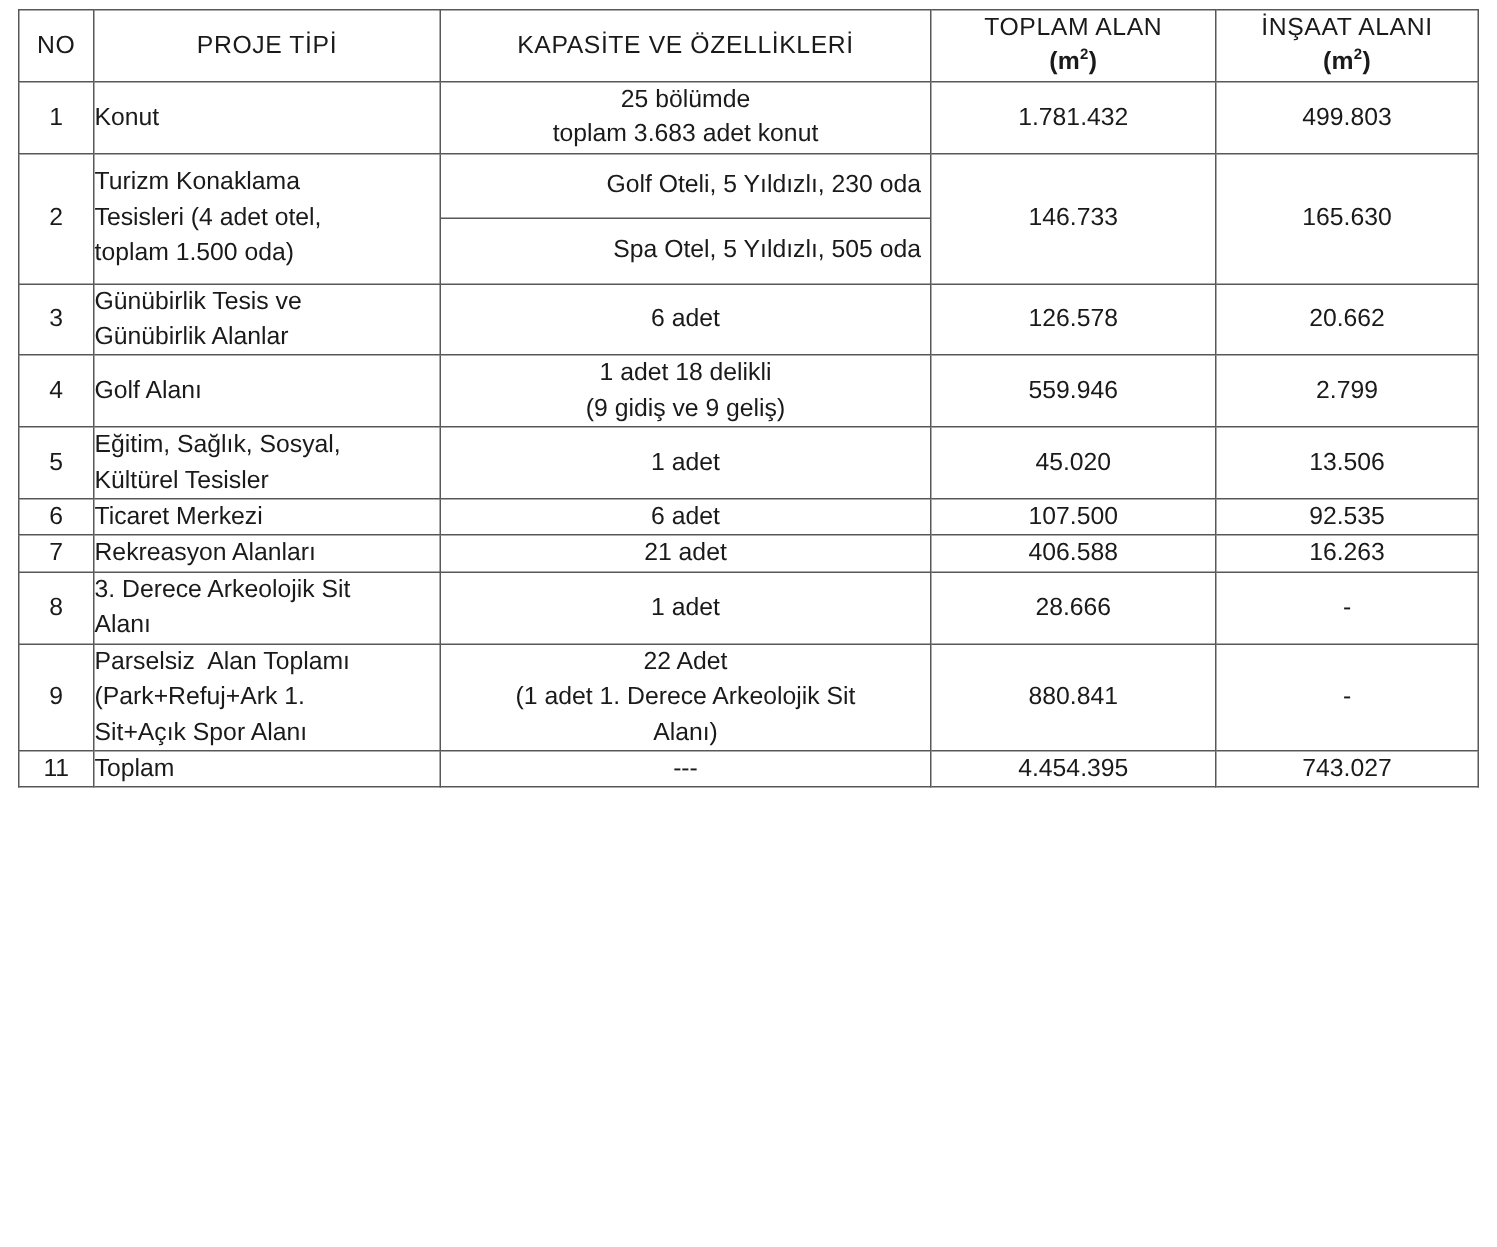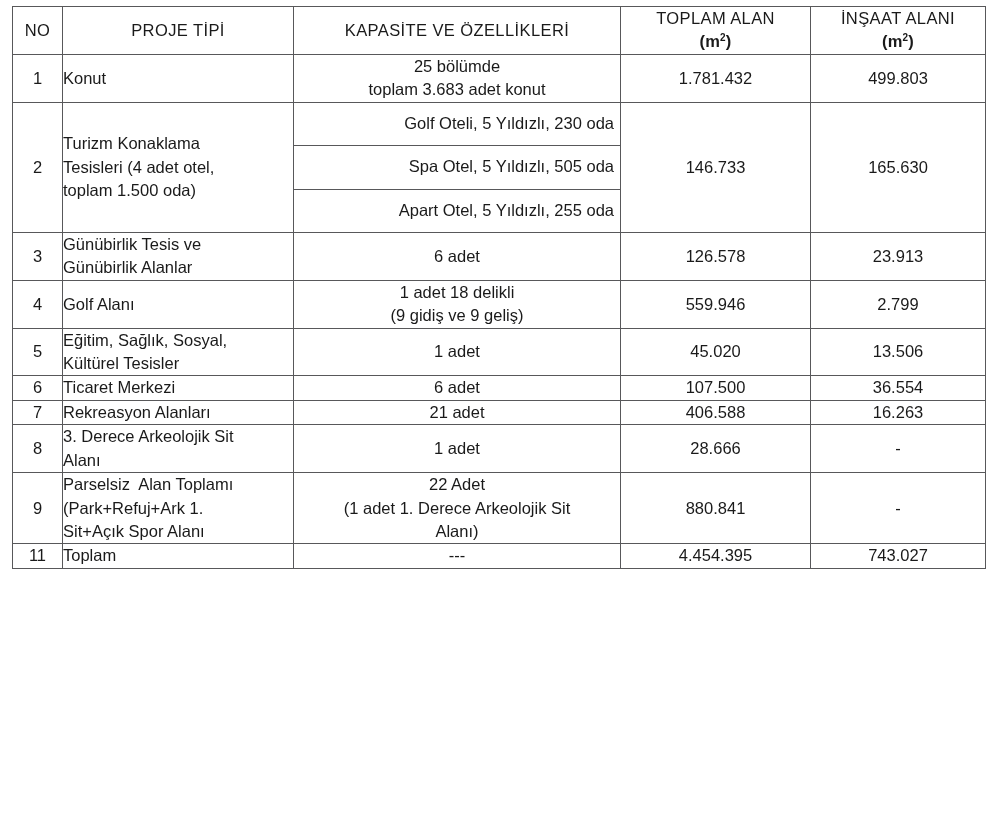--- a/index.html
+++ b/index.html
@@ -163,40 +163,37 @@
           </td>
           <td class="cap-nested">
             <table class="sub-table">
               <tbody>
                 <tr>
                   <td>Golf Oteli, 5 Yıldızlı, 230 oda</td>
                 </tr>
                 <tr>
                   <td>Spa Otel, 5 Yıldızlı, 505 oda</td>
                 </tr>
-                <tr>
-                  <td>Apart Otel, 5 Yıldızlı, 255 oda</td>
-                </tr>
               </tbody>
             </table>
           </td>
           <td class="cell-num">146.733</td>
           <td class="cell-num">165.630</td>
         </tr>
         <tr>
           <td class="cell-no">3</td>
           <td class="cell-type">
             <span class="ln">Günübirlik Tesis ve</span>
             <span class="ln">Günübirlik Alanlar</span>
           </td>
           <td class="cell-cap">
             <span class="ln">6 adet</span>
           </td>
           <td class="cell-num">126.578</td>
-          <td class="cell-num">23.913</td>
+          <td class="cell-num">20.662</td>
         </tr>
         <tr>
           <td class="cell-no">4</td>
           <td class="cell-type">
             <span class="ln">Golf Alanı</span>
           </td>
           <td class="cell-cap">
             <span class="ln">1 adet 18 delikli</span>
             <span class="ln">(9 gidiş ve 9 geliş)</span>
           </td>
@@ -217,21 +214,21 @@
         </tr>
         <tr>
           <td class="cell-no">6</td>
           <td class="cell-type">
             <span class="ln">Ticaret Merkezi</span>
           </td>
           <td class="cell-cap">
             <span class="ln">6 adet</span>
           </td>
           <td class="cell-num">107.500</td>
-          <td class="cell-num">36.554</td>
+          <td class="cell-num">92.535</td>
         </tr>
         <tr>
           <td class="cell-no">7</td>
           <td class="cell-type">
             <span class="ln">Rekreasyon Alanları</span>
           </td>
           <td class="cell-cap">
             <span class="ln">21 adet</span>
           </td>
           <td class="cell-num">406.588</td>

